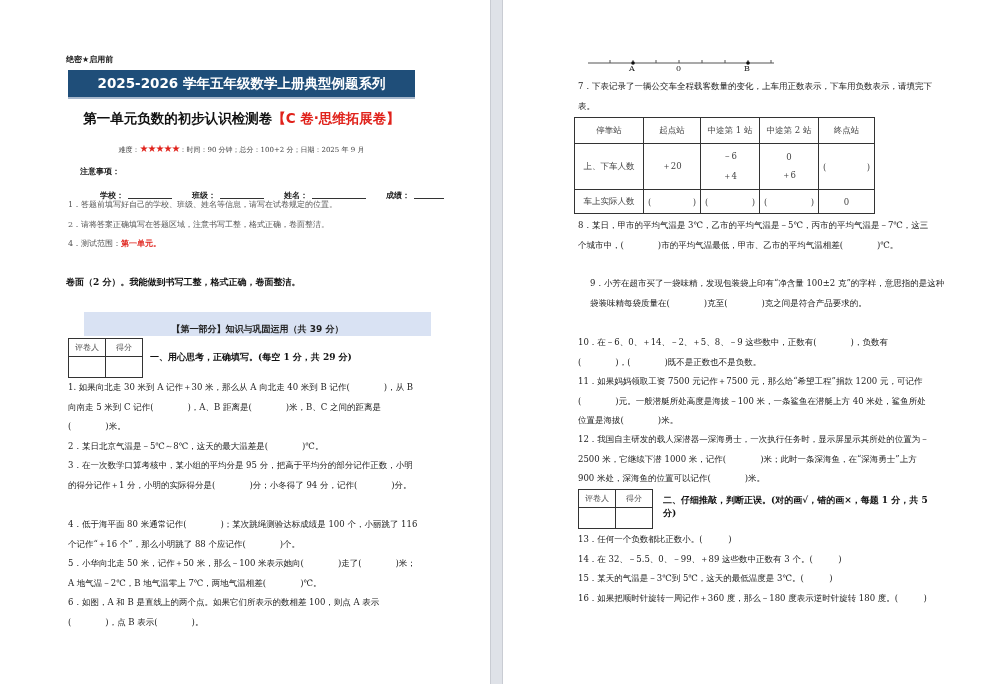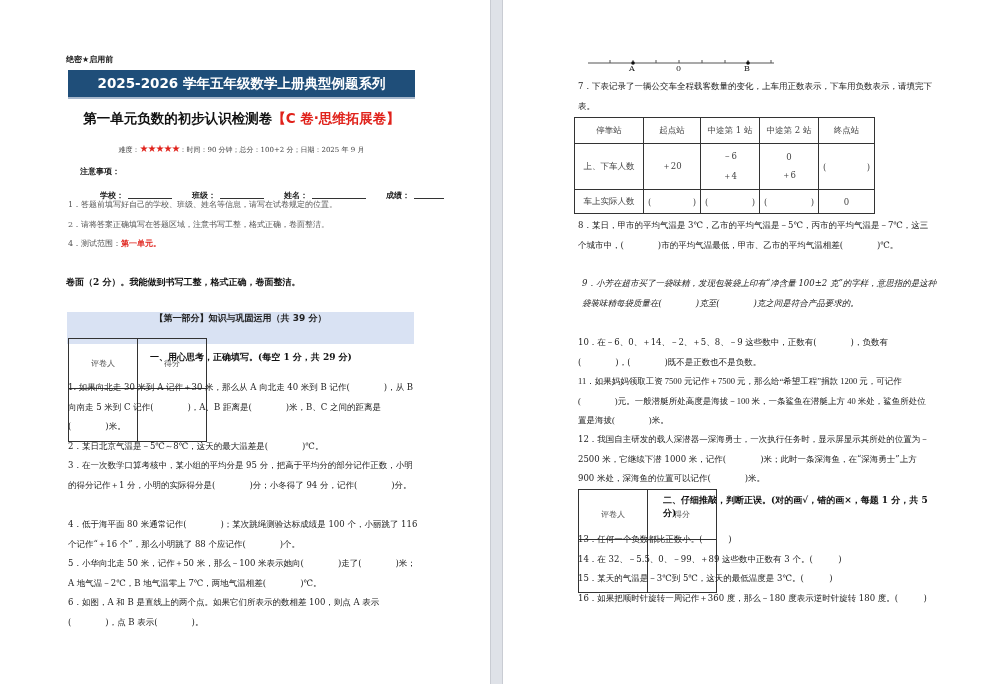--- a/index.html
+++ b/index.html
@@ -30,26 +30,26 @@
   .unit-title .red { color: #e0221b; }
   .meta { left: 68px; top: 143px; width: 347px; text-align: center; font-size: 7px; color: #444; }
   .meta .stars { color: #e0221b; font-size: 10px; letter-spacing: -1px; }
   .fields { left: 100px; top: 170px; font-size: 8px; font-weight: bold; display: flex; gap: 4px; margin-top: 20px; }
   .fields .blank { display: inline-block; width: 44px; border-bottom: 1px solid #333; margin-right: 16px; height: 8px; }
   .notice-h { left: 80px; top: 166px; font-size: 8px; font-weight: bold; }
   .notice { left: 68px; font-size: 8px; color: #555; }
   .notice .red { color: #e0221b; font-weight: bold; }
   .neat { left: 66px; top: 276px; font-size: 9px; font-weight: bold; color: #111; }
   .part-bar {
-    left: 67px; top: 312px; width: 347px; height: 32px; background: #d9e2f3;
+    left: 84px; top: 312px; width: 347px; height: 24px; background: #d9e2f3;
     font-family: "DejaVu Sans", sans-serif; font-weight: bold; font-size: 9px;
-    display: flex; align-items: flex-start; justify-content: center; color: #222;
+    display: flex; align-items: flex-end; justify-content: center; color: #222;
   }
   table.grader { border-collapse: collapse; font-size: 8px; color: #555; }
-  table.grader td { border: 1px solid #333; width: 36px; height: 17px; text-align: center; padding: 16px; }
+  table.grader td { border: 1px solid #333; width: 36px; height: 17px; text-align: center; padding: 0; }
   .sec-title { font-size: 9px; font-weight: bold; color: #111; }
   .q { font-size: 8.5px; color: #222; line-height: 19.5px; width: 350px; }
   table.bus { position: absolute; left: 574px; top: 117px; border-collapse: collapse; font-size: 8.5px; color: #444; }
   table.bus td { border: 1px solid #333; text-align: center; padding: 0; }
   .paren-cell { display: flex; justify-content: space-between; padding: 0 4px; }
 </style>
 </head>
 <body>
 
 <div class="page" id="page-left">
@@ -177,23 +177,23 @@
               <span>(</span>
               <span>)</span>
             </div>
           </td>
       <td>0</td>
     </tr>
   </tbody>
     </table>
 
   <div class="abs q" style="left:75px;top:216px;width:355px;">8．某日，甲市的平均气温是 3℃，乙市的平均气温是－5℃，丙市的平均气温是－7℃，这三个城市中，(　　　　)市的平均气温最低，甲市、乙市的平均气温相差(　　　　)℃。</div>
-  <div class="abs q" style="left:79px;top:274px;width:355px;font-style:italic;">9．小芳在超市买了一袋味精，发现包装袋上印有“净含量 100±2 克”的字样，意思指的是这种袋装味精每袋质量在(　　　　)克至(　　　　)克之间是符合产品要求的。</div>
+  <div class="abs q" style="left:87px;top:274px;width:355px;">9．小芳在超市买了一袋味精，发现包装袋上印有“净含量 100±2 克”的字样，意思指的是这种袋装味精每袋质量在(　　　　)克至(　　　　)克之间是符合产品要求的。</div>
   <div class="abs q" style="left:75px;top:333px;width:355px;">10．在－6、0、＋14、－2、＋5、8、－9 这些数中，正数有(　　　　)，负数有(　　　　)，(　　　　)既不是正数也不是负数。</div>
-  <div class="abs q" style="left:75px;top:372px;width:355px;font-family:Liberation Serif, serif;">11．如果妈妈领取工资 7500 元记作＋7500 元，那么给“希望工程”捐款 1200 元，可记作(　　　　)元。一般潜艇所处高度是海拔－100 米，一条鲨鱼在潜艇上方 40 米处，鲨鱼所处位置是海拔(　　　　)米。</div>
+  <div class="abs q" style="left:75px;top:372px;width:355px;">11．如果妈妈领取工资 7500 元记作＋7500 元，那么给“希望工程”捐款 1200 元，可记作(　　　　)元。一般潜艇所处高度是海拔－100 米，一条鲨鱼在潜艇上方 40 米处，鲨鱼所处位置是海拔(　　　　)米。</div>
   <div class="abs q" style="left:75px;top:430px;width:355px;">12．我国自主研发的载人深潜器—深海勇士，一次执行任务时，显示屏显示其所处的位置为－2500 米，它继续下潜 1000 米，记作(　　　　)米；此时一条深海鱼，在“深海勇士”上方 900 米处，深海鱼的位置可以记作(　　　　)米。</div>
 
   <div class="abs" style="left:75px;top:489px;">
     <table class="grader">
       <tbody>
           <tr>
             <td>评卷人</td>
             <td>得分</td>
           </tr>
       <tr>

